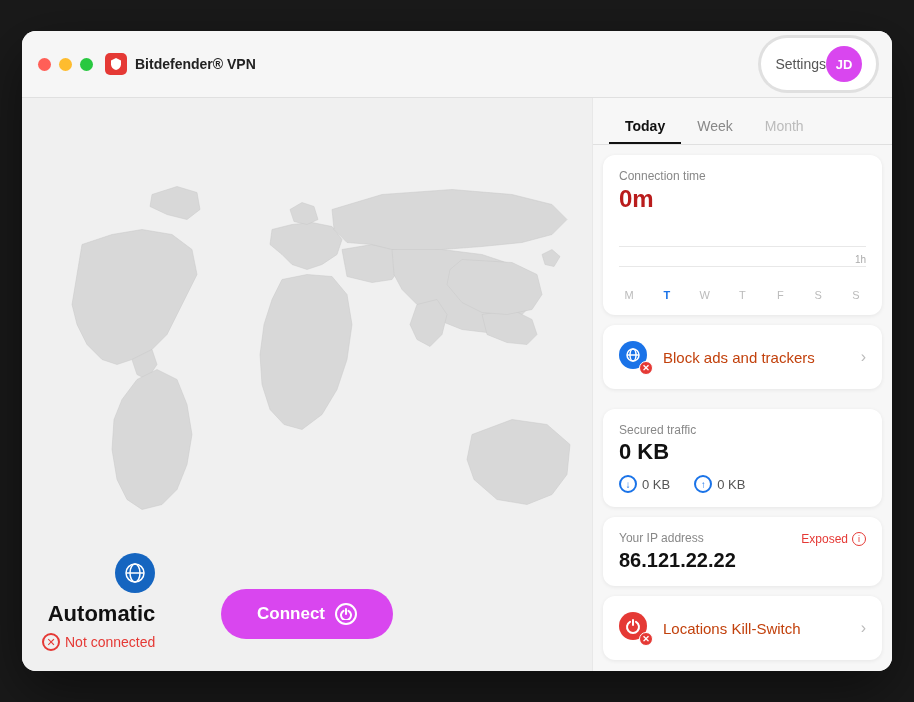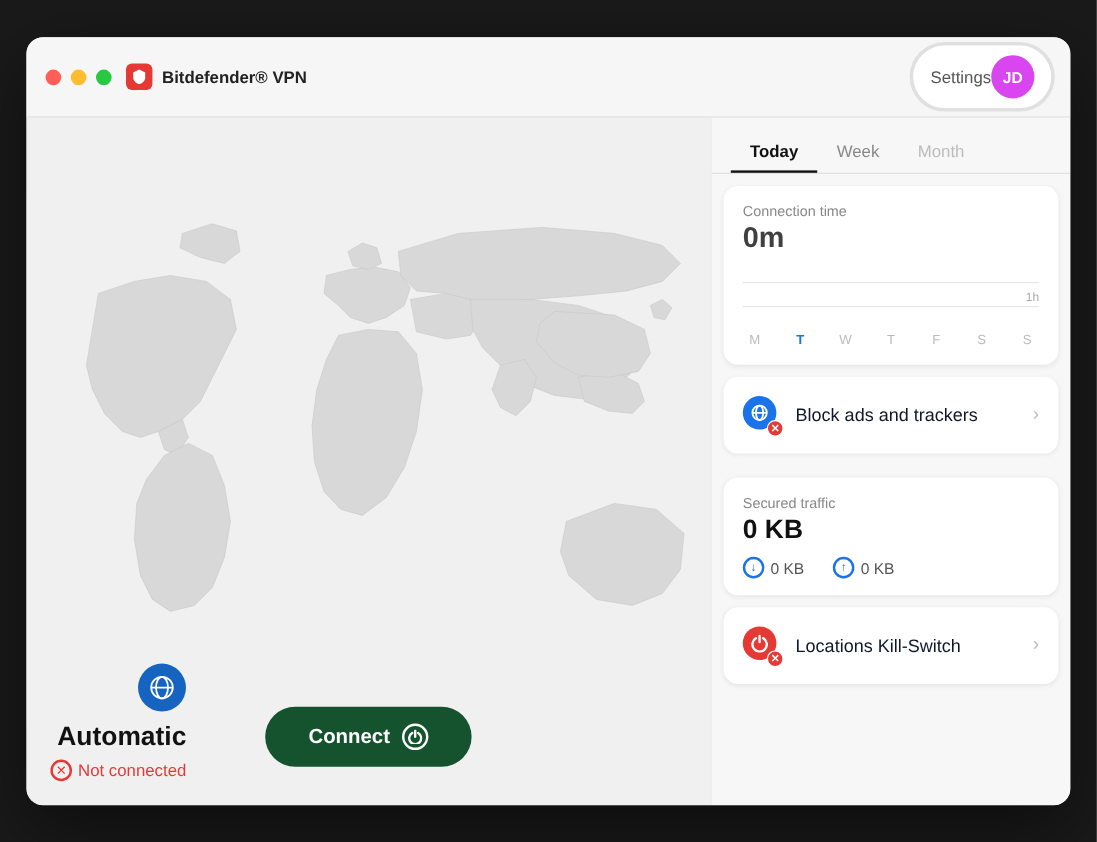--- a/index.html
+++ b/index.html
@@ -179,21 +179,21 @@
       width: fit-content;
       margin-top: 4px;
     }
 
     
     .connect-btn {
       position: absolute;
       bottom: 32px;
       left: 50%;
       transform: translateX(-50%);
-      background: #14532d;
+      background: #d946ef;
       color: white;
       border: none;
       border-radius: 30px;
       padding: 14px 36px;
       font-size: 17px;
       font-weight: 600;
       cursor: pointer;
       display: flex;
       align-items: center;
       gap: 10px;
@@ -258,22 +258,22 @@
       box-shadow: 0 1px 4px rgba(0,0,0,0.07);
     }
     .card-label {
       font-size: 12px;
       color: #888;
       margin-bottom: 2px;
     }
     .card-value {
       font-size: 24px;
       font-weight: 700;
-      color: #404040;
-      margin-bottom: 9px;
+      color: #b91c1c;
+      margin-bottom: 20px;
     }
     .chart-area {
       position: relative;
       height: 50px;
       margin-bottom: 6px;
     }
     .chart-line {
       position: absolute;
       bottom: 16px;
       left: 0;
@@ -353,21 +353,21 @@
       justify-content: center;
       font-size: 9px;
       color: white;
       font-weight: 700;
       border: 1.5px solid white;
     }
     .feature-text {
       flex: 1;
       font-size: 15px;
       font-weight: 500;
-      color: #0f172a;
+      color: #c2410c;
     }
     .chevron {
       color: #bbb;
       font-size: 16px;
     }
 
     
     .traffic-value {
       font-size: 22px;
       font-weight: 700;
@@ -611,20 +611,30 @@
             <div class="traffic-arrow">↓</div>
             <span>0 KB</span>
           </div>
           <div class="traffic-item">
             <div class="traffic-arrow">↑</div>
             <span>0 KB</span>
           </div>
         </div>
       </div>
 
+      <div class="ip-card">
+        <div class="ip-header">
+          <span class="card-label">Your IP address</span>
+          <div class="exposed-badge">
+            <span>Exposed</span>
+            <div class="info-icon">i</div>
+          </div>
+        </div>
+        <div class="ip-value">86.121.22.22</div>
+      </div>
 
       <div class="killswitch-card">
         <div class="killswitch-icon">
           <div class="killswitch-globe">
             <svg width="16" height="16" viewBox="0 0 16 16" fill="white">
               <path d="M8 2v5" stroke="white" stroke-width="2" stroke-linecap="round"></path>
               <path d="M5 3.8A6 6 0 1 0 11 3.8" stroke="white" stroke-width="2" fill="none" stroke-linecap="round"></path>
             </svg>
           </div>
           <div class="feature-badge" style="background:#e53935;">✕</div>

